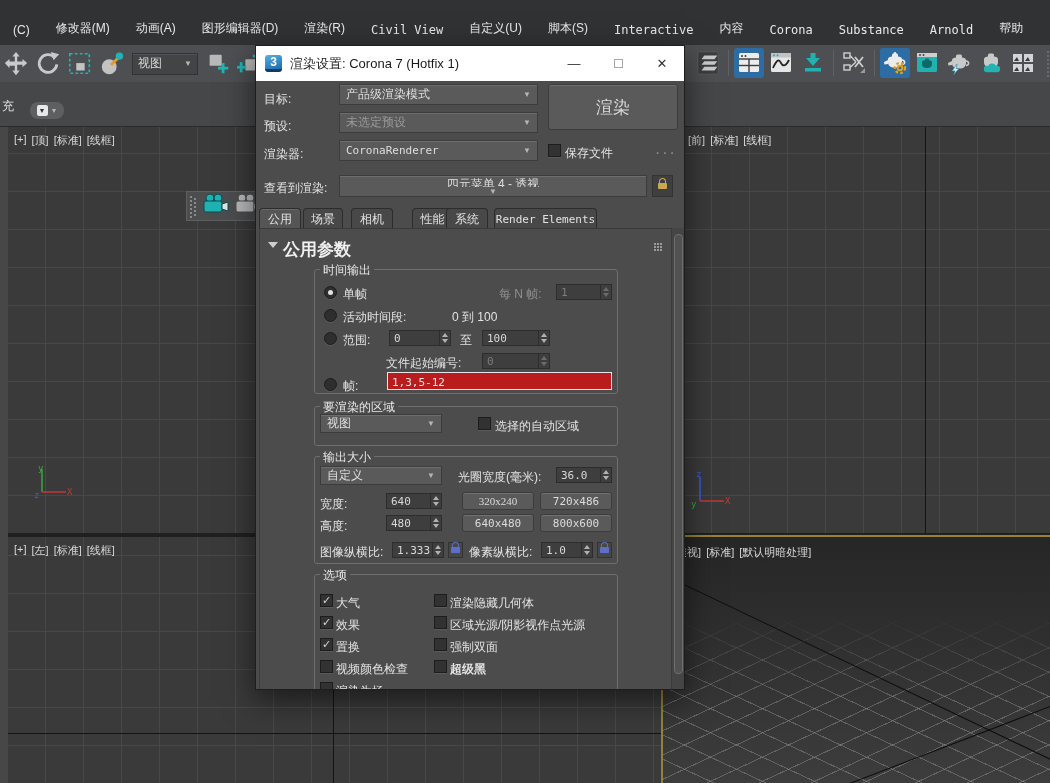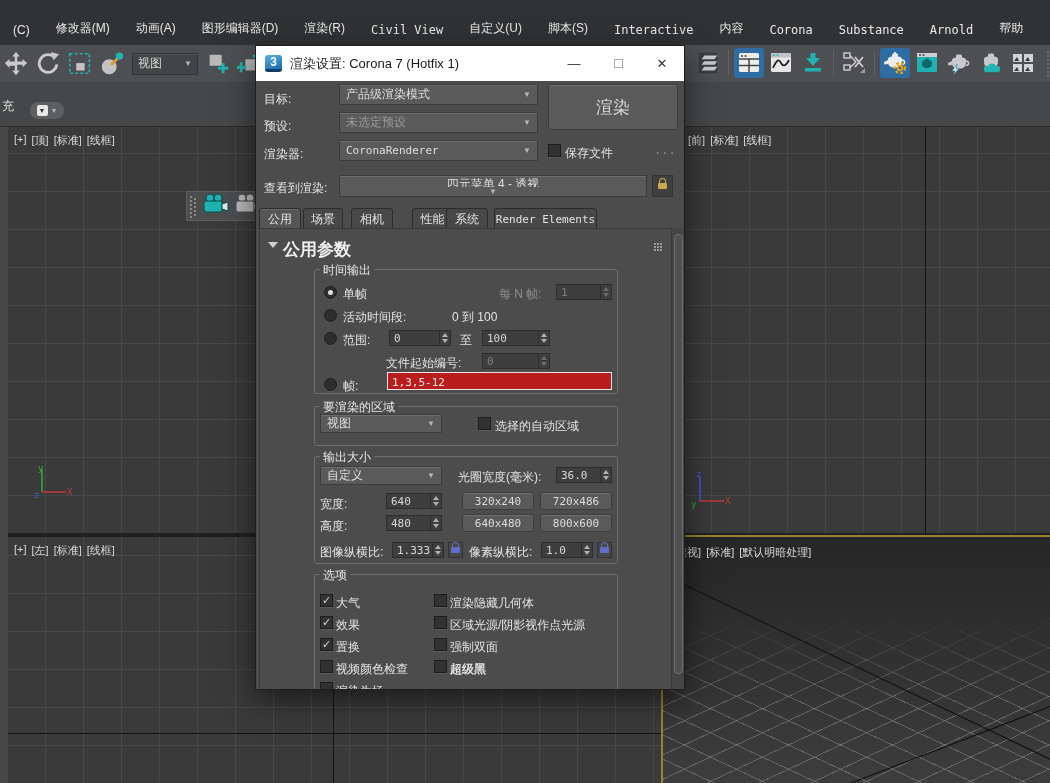--- a/index.html
+++ b/index.html
@@ -567,21 +567,21 @@
   </span>
 
   <span class="dlg-label" style="left:64px; top:450px;">宽度:</span>
   <span class="spinner" style="left:130px; top:447px; width:56px;">
     <span class="spin-val">640</span>
     <span class="spin-btns">
         <span class="tri-up"></span>
         <span class="tri-dn"></span>
       </span>
   </span>
-  <span class="btn mono" style="left:206px; top:446px; width:72px; height:18px; font-size:11px;">
+  <span class="btn mono" style="left:206px; top:446px; width:72px; height:18px; font-size:11px;font-family:Liberation Serif, serif;">
       <span>320x240</span>
     </span>
   <span class="btn mono" style="left:284px; top:446px; width:72px; height:18px; font-size:11px;">
       <span>720x486</span>
     </span>
 
   <span class="dlg-label" style="left:64px; top:472px;">高度:</span>
   <span class="spinner" style="left:130px; top:469px; width:56px;">
     <span class="spin-val">480</span>
     <span class="spin-btns">

